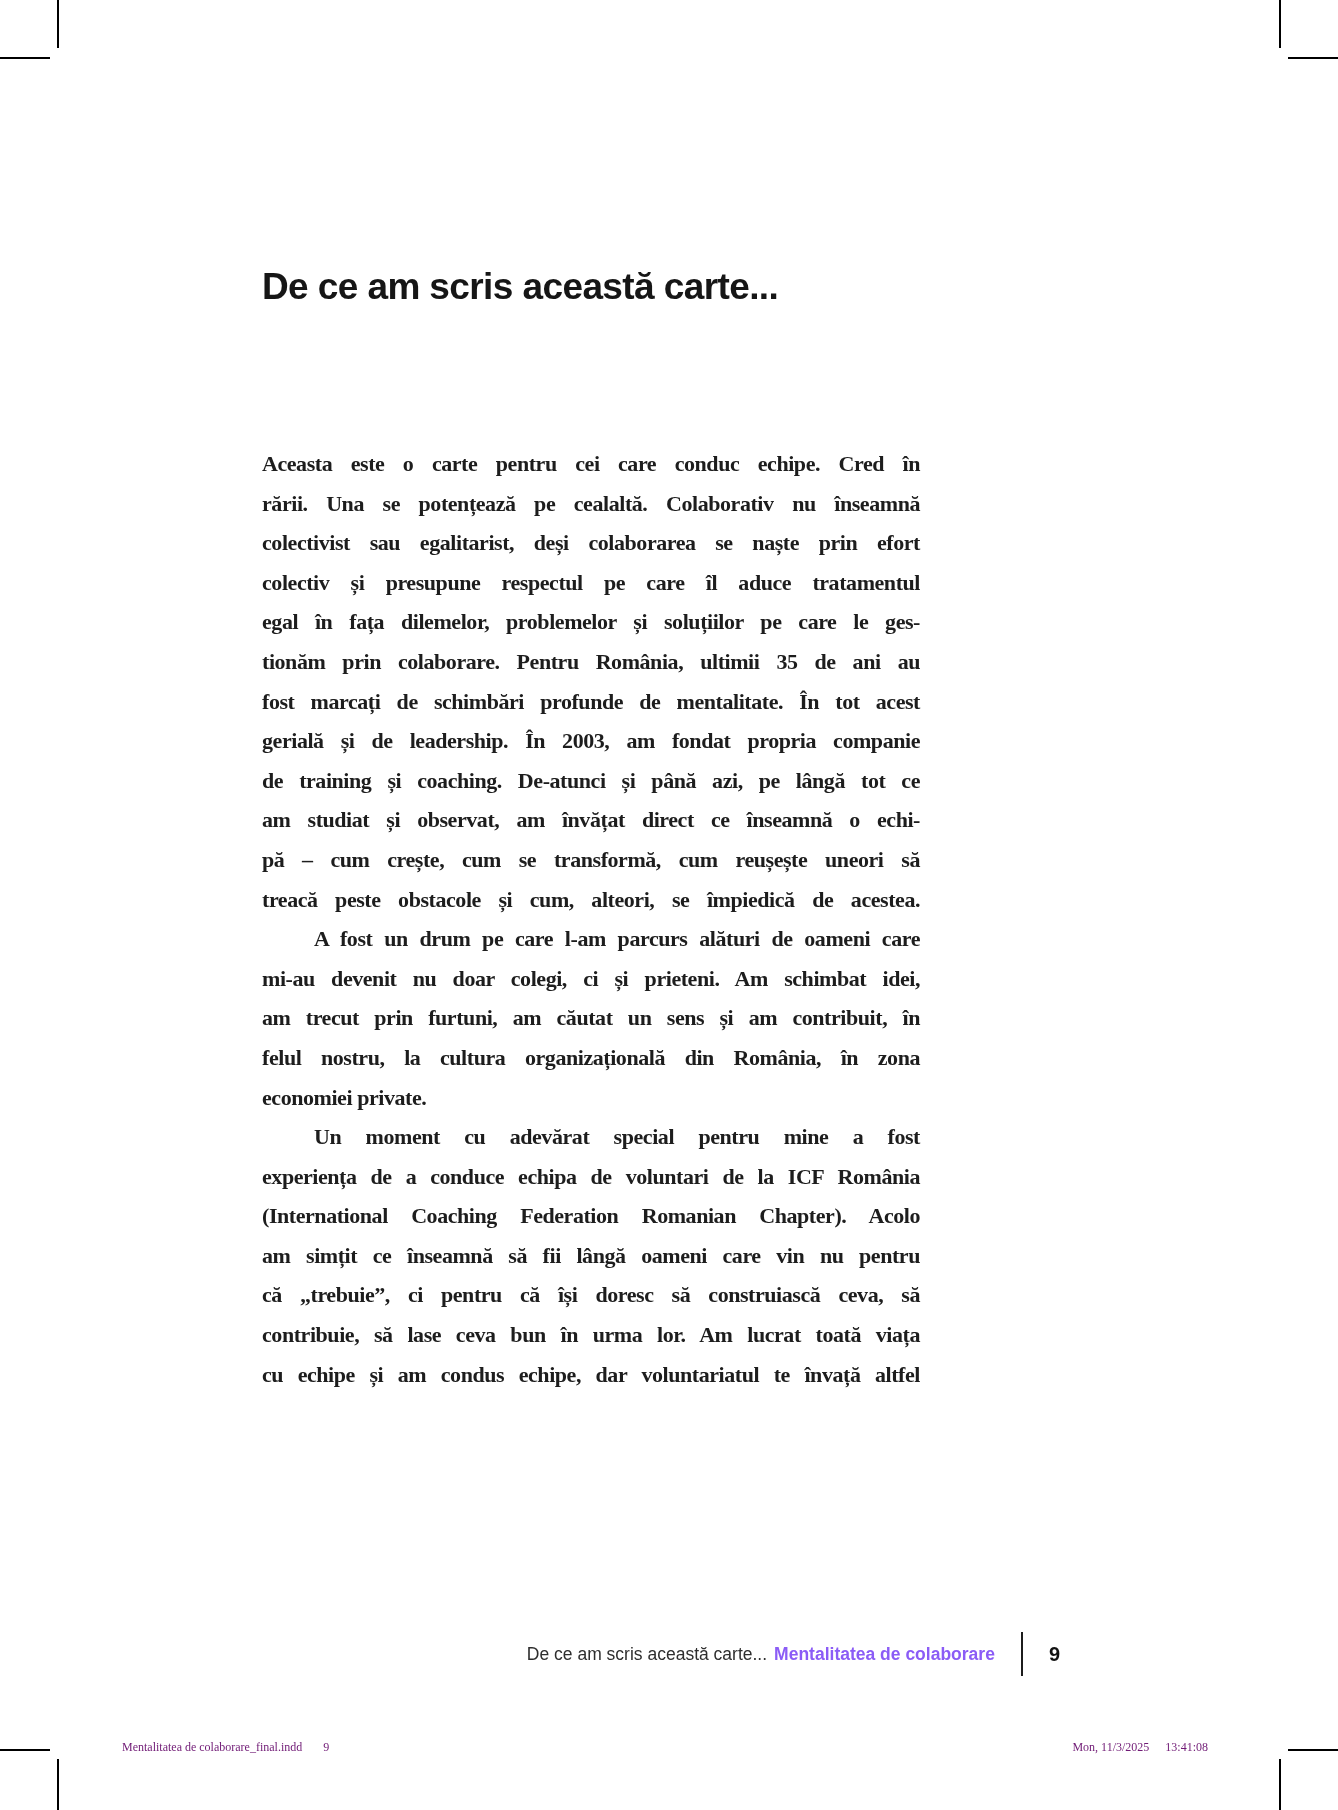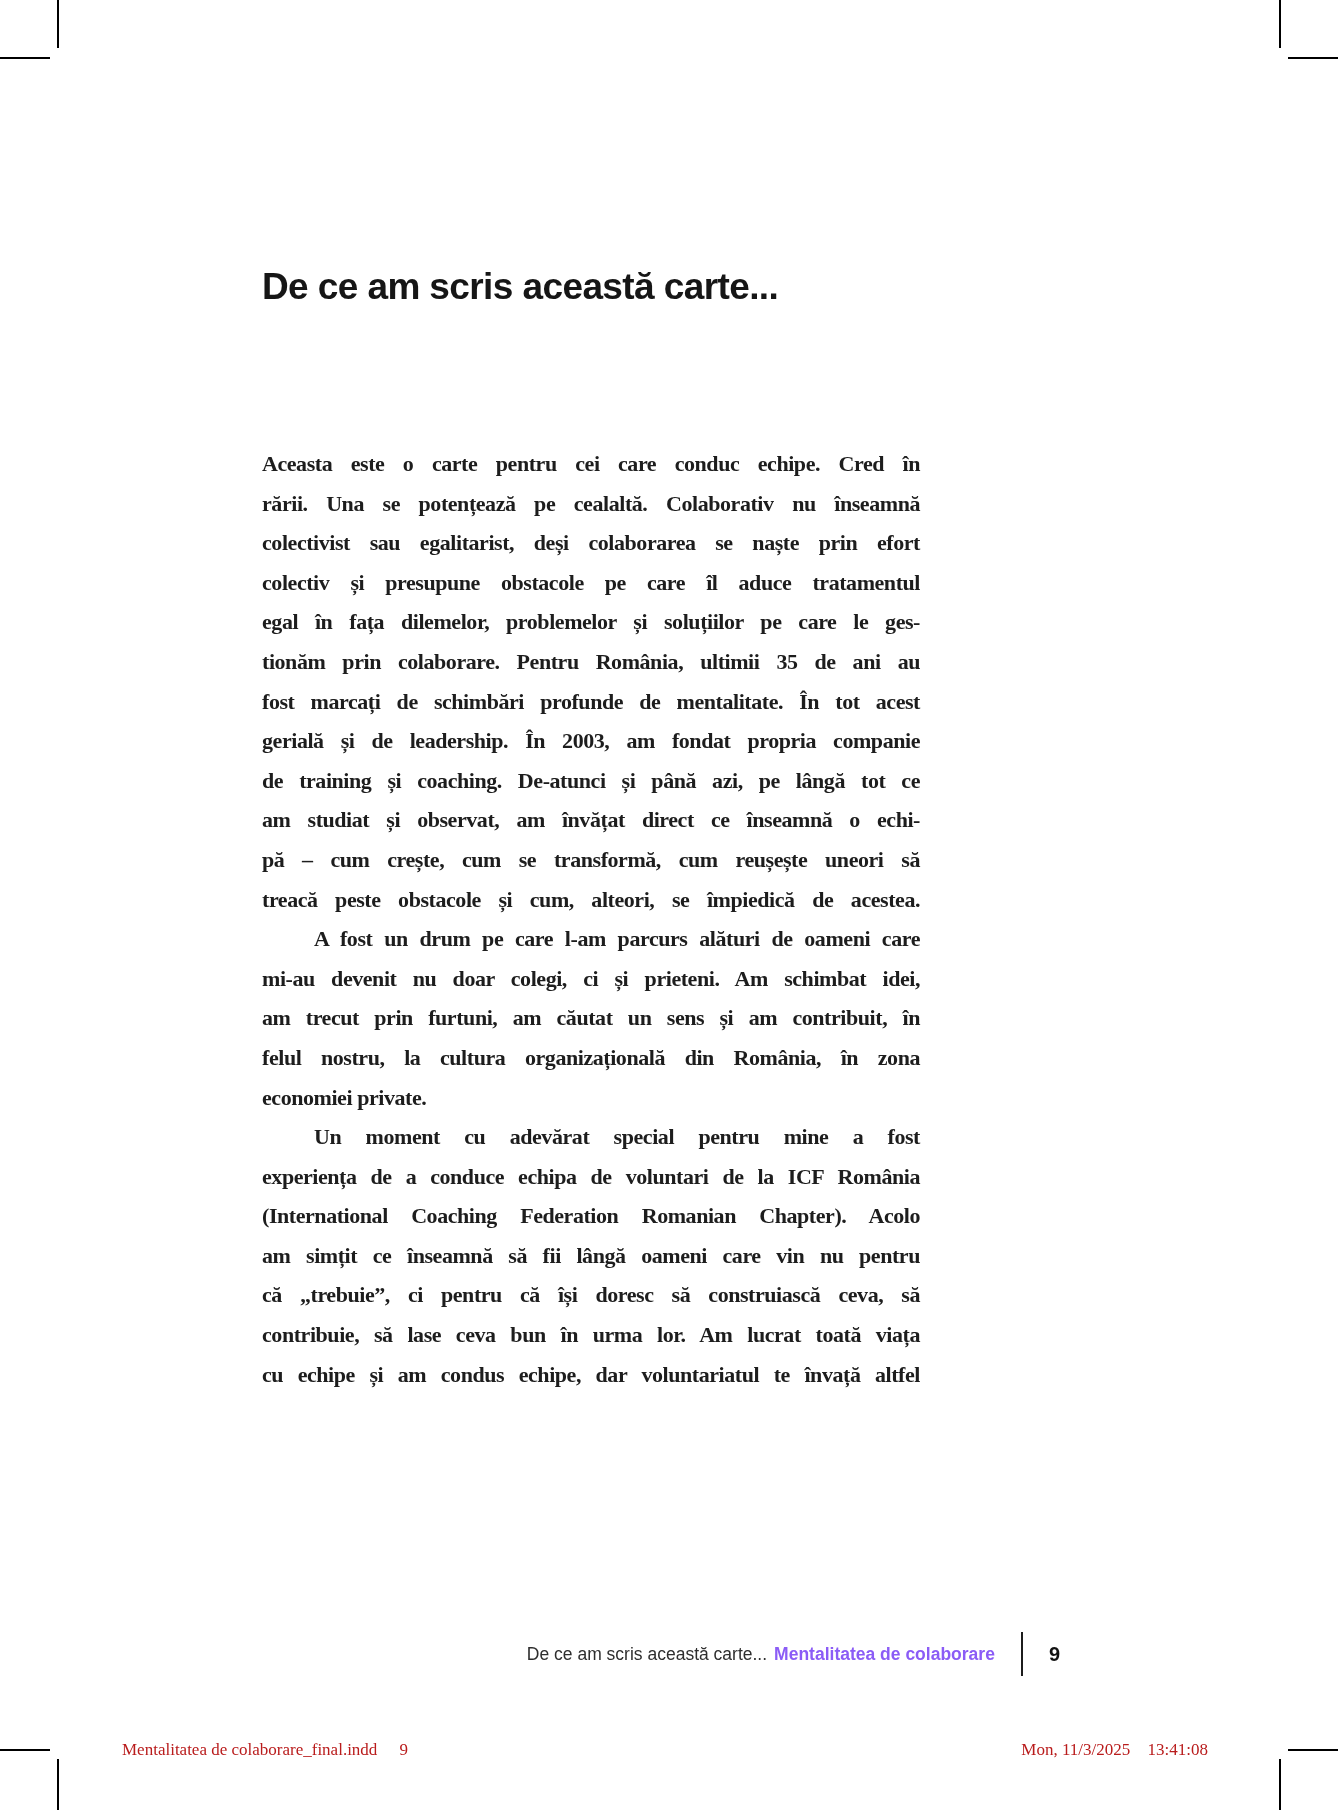--- a/index.html
+++ b/index.html
@@ -66,22 +66,22 @@
     white-space: nowrap;
   }
   .rf-book { font-weight: 700; color: #8b5cf6; margin-left: 7px; }
   .rf-rule { width: 2px; height: 44px; background: #1c1c1c; margin: 0 26px; }
   .rf-page { font-weight: 700; font-size: 20px; color: #121212; font-family: "Liberation Sans", sans-serif; }
 
   
   .slug {
     position: absolute;
     top: 1740px;
-    font-size: 17px;
-    color: #b91c1c;
+    font-size: 12px;
+    color: #701a75;
     white-space: nowrap;
   }
   .slug-left { left: 122px; }
   .slug-left .slug-pg { margin-left: 18px; }
   .slug-right { right: 130px; text-align: right; }
   .slug-right .slug-time { margin-left: 13px; }
 </style>
 </head>
 <body>
 
@@ -96,21 +96,21 @@
   <div class="crop br-h"></div>
   <div class="crop br-v"></div>
 
   <h1 class="title">De ce am scris această carte...</h1>
 
   <div class="body-text">
       <div class="para">
         <div class="line just">Aceasta este o carte pentru cei care conduc echipe. Cred în</div>
         <div class="line just">rării. Una se potențează pe cealaltă. Colaborativ nu înseamnă</div>
         <div class="line just">colectivist sau egalitarist, deși colaborarea se naște prin efort</div>
-        <div class="line just">colectiv și presupune obstacole pe care îl aduce tratamentul</div>
+        <div class="line just">colectiv și presupune respectul pe care îl aduce tratamentul</div>
         <div class="line just">egal în fața dilemelor, problemelor și soluțiilor pe care le ges-</div>
         <div class="line just">tionăm prin colaborare. Pentru România, ultimii 35 de ani au</div>
         <div class="line just">fost marcați de schimbări profunde de mentalitate. În tot acest</div>
         <div class="line just">gerială și de leadership. În 2003, am fondat propria companie</div>
         <div class="line just">de training și coaching. De-atunci și până azi, pe lângă tot ce</div>
         <div class="line just">am studiat și observat, am învățat direct ce înseamnă o echi-</div>
         <div class="line just">pă – cum crește, cum se transformă, cum reușește uneori să</div>
         <div class="line just">treacă peste obstacole și cum, alteori, se împiedică de acestea.</div>
       </div>
       <div class="para">

